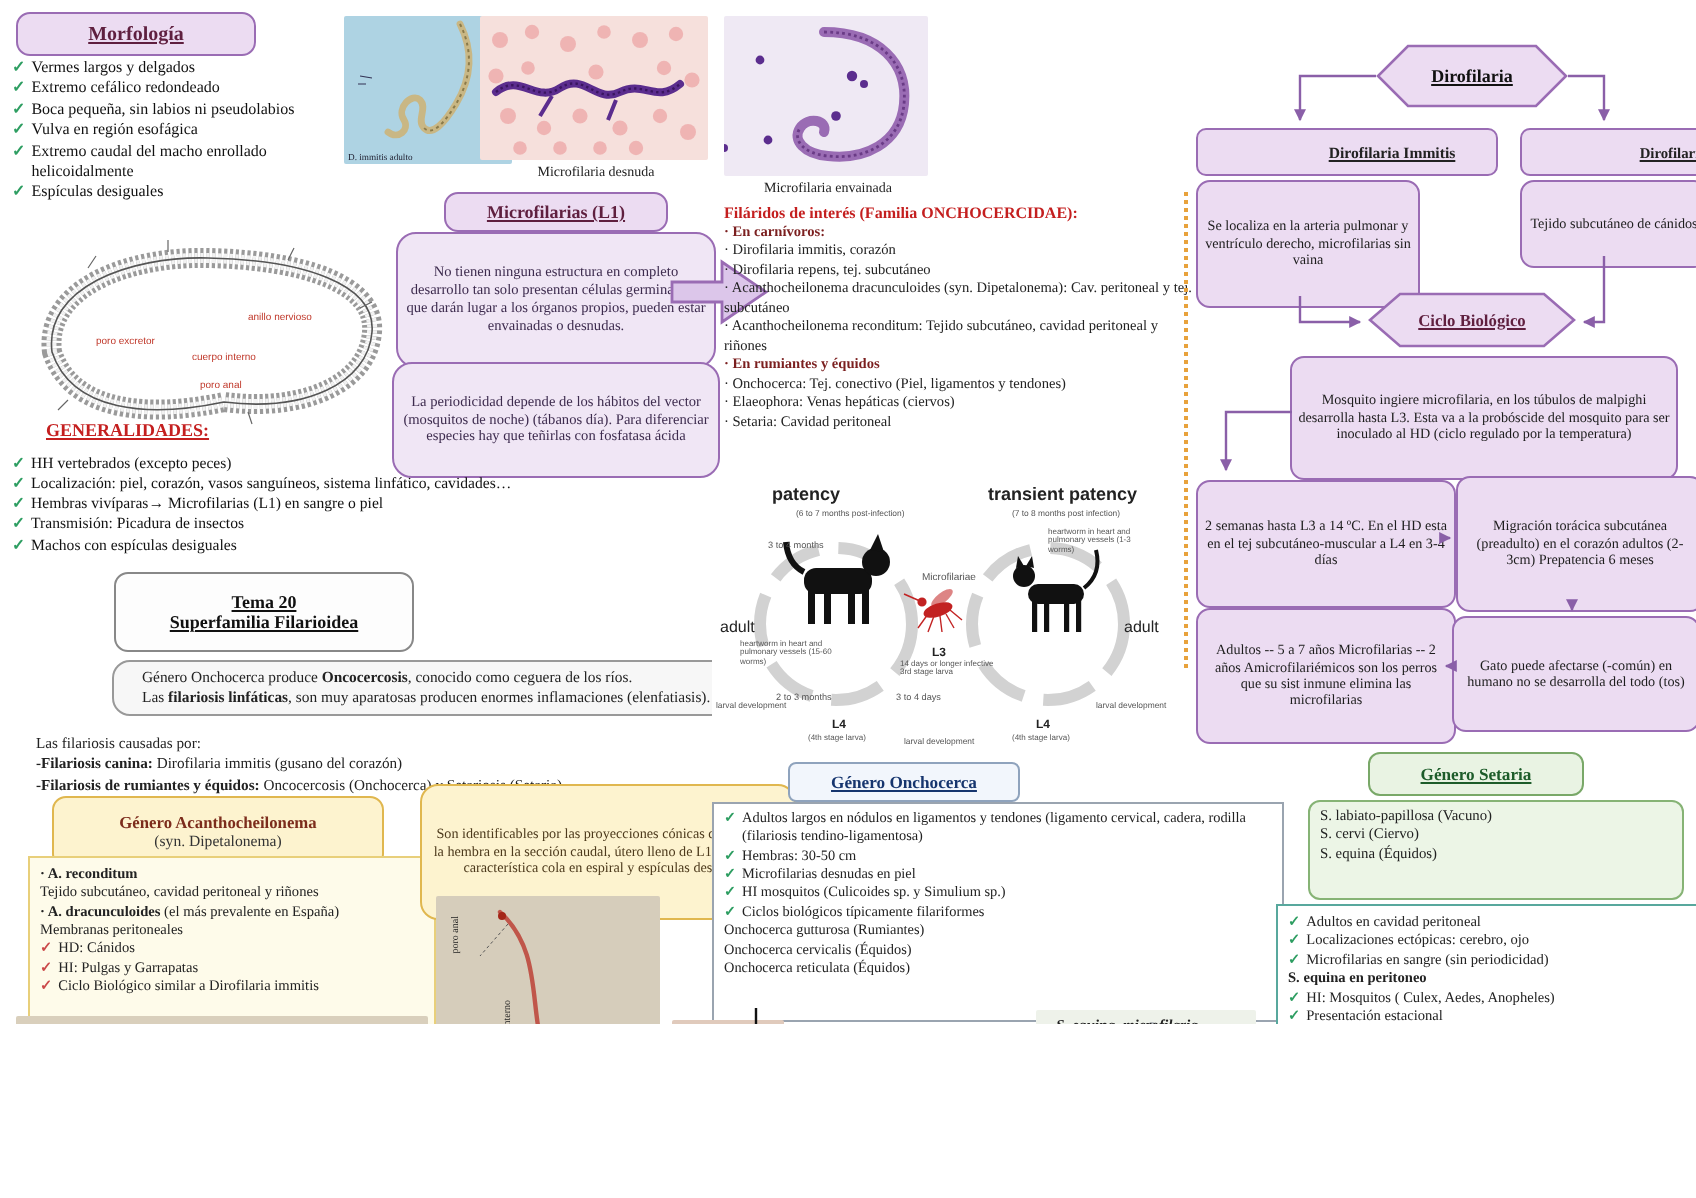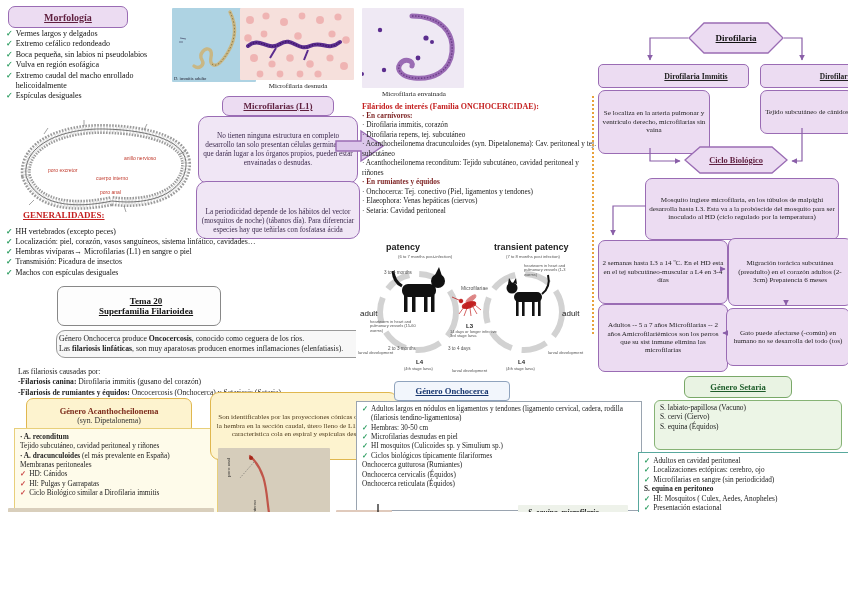--- a/index.html
+++ b/index.html
@@ -9,21 +9,21 @@
   .hdrbox .t{font-weight:bold;text-decoration:underline;color:#5f1f3f;}
   .lavbox{background:#f0e6f5;border:1.3px solid #9a6cb4;border-radius:10px;padding:3px 4px;text-align:center;color:#3d2b4e;font-size:7.3px;line-height:1.22;display:flex;align-items:center;justify-content:center;}
   .flowbox{background:#ecdcf2;border:1.2px solid #9a6cb4;border-radius:7px;padding:2px 3px;text-align:center;color:#1d1d1d;font-size:7.1px;line-height:1.18;display:flex;align-items:center;justify-content:center;}
   .flowtitle{background:#ecdcf2;border:1.2px solid #9a6cb4;border-radius:5px;display:flex;align-items:center;justify-content:center;font-size:7.8px;font-weight:bold;text-decoration:underline;color:#222;padding-left:45px;}
   .li{display:flex;gap:3px;align-items:flex-start;}
   .ck{color:#2e9e62;font-weight:bold;flex:0 0 auto;}
   .ckr{color:#cb4a4a;font-weight:bold;flex:0 0 auto;}
   .img{overflow:hidden;border-radius:1px;}
   .cap{font-size:7px;color:#222;text-align:center;}
   .redtitle{color:#c41f1f;font-weight:bold;}
-  .graybox{background:#f7f7f7;border:1.2px solid #999;border-radius:9px;padding:3px 2px;font-size:7.7px;color:#222;line-height:1.3;}
+  .graybox{background:#f7f7f7;border:1.2px solid #999;border-radius:9px;padding:3px 14px;font-size:7.7px;color:#222;line-height:1.3;}
   .yellowhdr{background:#fdf3cf;border:1.3px solid #e0b74f;border-radius:7px;display:flex;flex-direction:column;align-items:center;justify-content:center;text-align:center;}
   .yellowbox{background:#fefbea;border:1.3px solid #e8cf7a;padding:3px 5px;font-size:7.3px;color:#222;line-height:1.28;}
   .notebox{background:#fdf3cf;border:1.3px solid #e0b74f;border-radius:9px;padding:3px 5px;font-size:7.1px;color:#4d3a1c;line-height:1.22;text-align:center;display:flex;align-items:center;}
   .greenhdr{background:#e9f3e3;border:1.3px solid #79a868;border-radius:6px;display:flex;align-items:center;justify-content:center;}
   .greenbox{background:#ecf5e6;border:1.3px solid #86b375;border-radius:6px;padding:2px 5px;font-size:7.4px;color:#222;line-height:1.25;}
   .tealbox{background:#fff;border:1.4px solid #58a89d;padding:3px 5px;font-size:7.3px;color:#222;line-height:1.3;}
   .bluehdr{background:#f2f6fc;border:1.3px solid #8fa3bd;border-radius:4px;display:flex;align-items:center;justify-content:center;}
   .whitebox{background:#fff;border:1.2px solid #9aa4b0;padding:3px 5px;font-size:7.2px;color:#222;line-height:1.3;}
   .temabox{background:#fdfdfd;border:1.4px solid #888;border-radius:7px;display:flex;flex-direction:column;align-items:center;justify-content:center;text-align:center;}
   .temabox div{font-weight:bold;text-decoration:underline;font-size:9px;color:#111;}
@@ -121,21 +121,21 @@
     </svg>
   </div>
   <div class="abs cap" style="left:364px;top:90px;width:100px;">Microfilaria envainada</div>
 
   <div class="abs hdrbox" style="left:222px;top:96px;width:110px;height:18px;">
     <span class="t" style="font-size:9px;">Microfilarias (L1)</span>
   </div>
   <div class="abs lavbox" style="left:198px;top:116px;width:150px;height:60px;">
     <span>No tienen ninguna estructura en completo desarrollo tan solo presentan células germinativas que darán lugar a los órganos propios, pueden estar envainadas o desnudas.</span>
   </div>
-  <div class="abs lavbox" style="left:196px;top:181px;width:154px;height:50px;align-items:flex-end;">
+  <div class="abs lavbox" style="left:196px;top:181px;width:154px;height:50px;">
     <span>La periodicidad depende de los hábitos del vector (mosquitos de noche) (tábanos día). Para diferenciar especies hay que teñirlas con fosfatasa ácida</span>
   </div>
 
   <svg class="abs" style="left:334px;top:128px;" width="52" height="36">
     <polygon points="2,13 27,13 27,3 49,18 27,33 27,23 2,23" fill="#dcc6ea" stroke="#9a6cb4" stroke-width="1.4"></polygon>
   </svg>
 
   <div class="abs" style="left:362px;top:102px;width:234px;">
     <div class="redtitle" style="font-size:8px;">Filáridos de interés (Familia ONCHOCERCIDAE):</div>
     <div style="font-size:7.3px;color:#222;line-height:1.3;">
@@ -185,21 +185,21 @@
     <div class="li">
         <span class="ck">✓</span>
         <span>Transmisión: Picadura de insectos</span>
       </div>
     <div class="li">
         <span class="ck">✓</span>
         <span>Machos con espículas desiguales</span>
       </div>
   </div>
 
-  <div class="abs temabox" style="left:57px;top:286px;width:148px;height:38px;padding-left:14px;">
+  <div class="abs temabox" style="left:57px;top:286px;width:148px;height:38px;">
     <div>Tema 20</div>
     <div>Superfamilia Filarioidea</div>
   </div>
 
   <div class="abs graybox" style="left:56px;top:330px;width:486px;">
     <div><span>Género Onchocerca produce </span><span class="b">Oncocercosis</span><span>, conocido como ceguera de los ríos.</span></div>
     <div><span>Las </span><span class="b">filariosis linfáticas</span><span>, son muy aparatosas producen enormes inflamaciones (elenfatiasis).</span></div>
   </div>
 
   <div class="abs" style="left:18px;top:367px;width:360px;font-size:7.6px;color:#222;line-height:1.35;">

